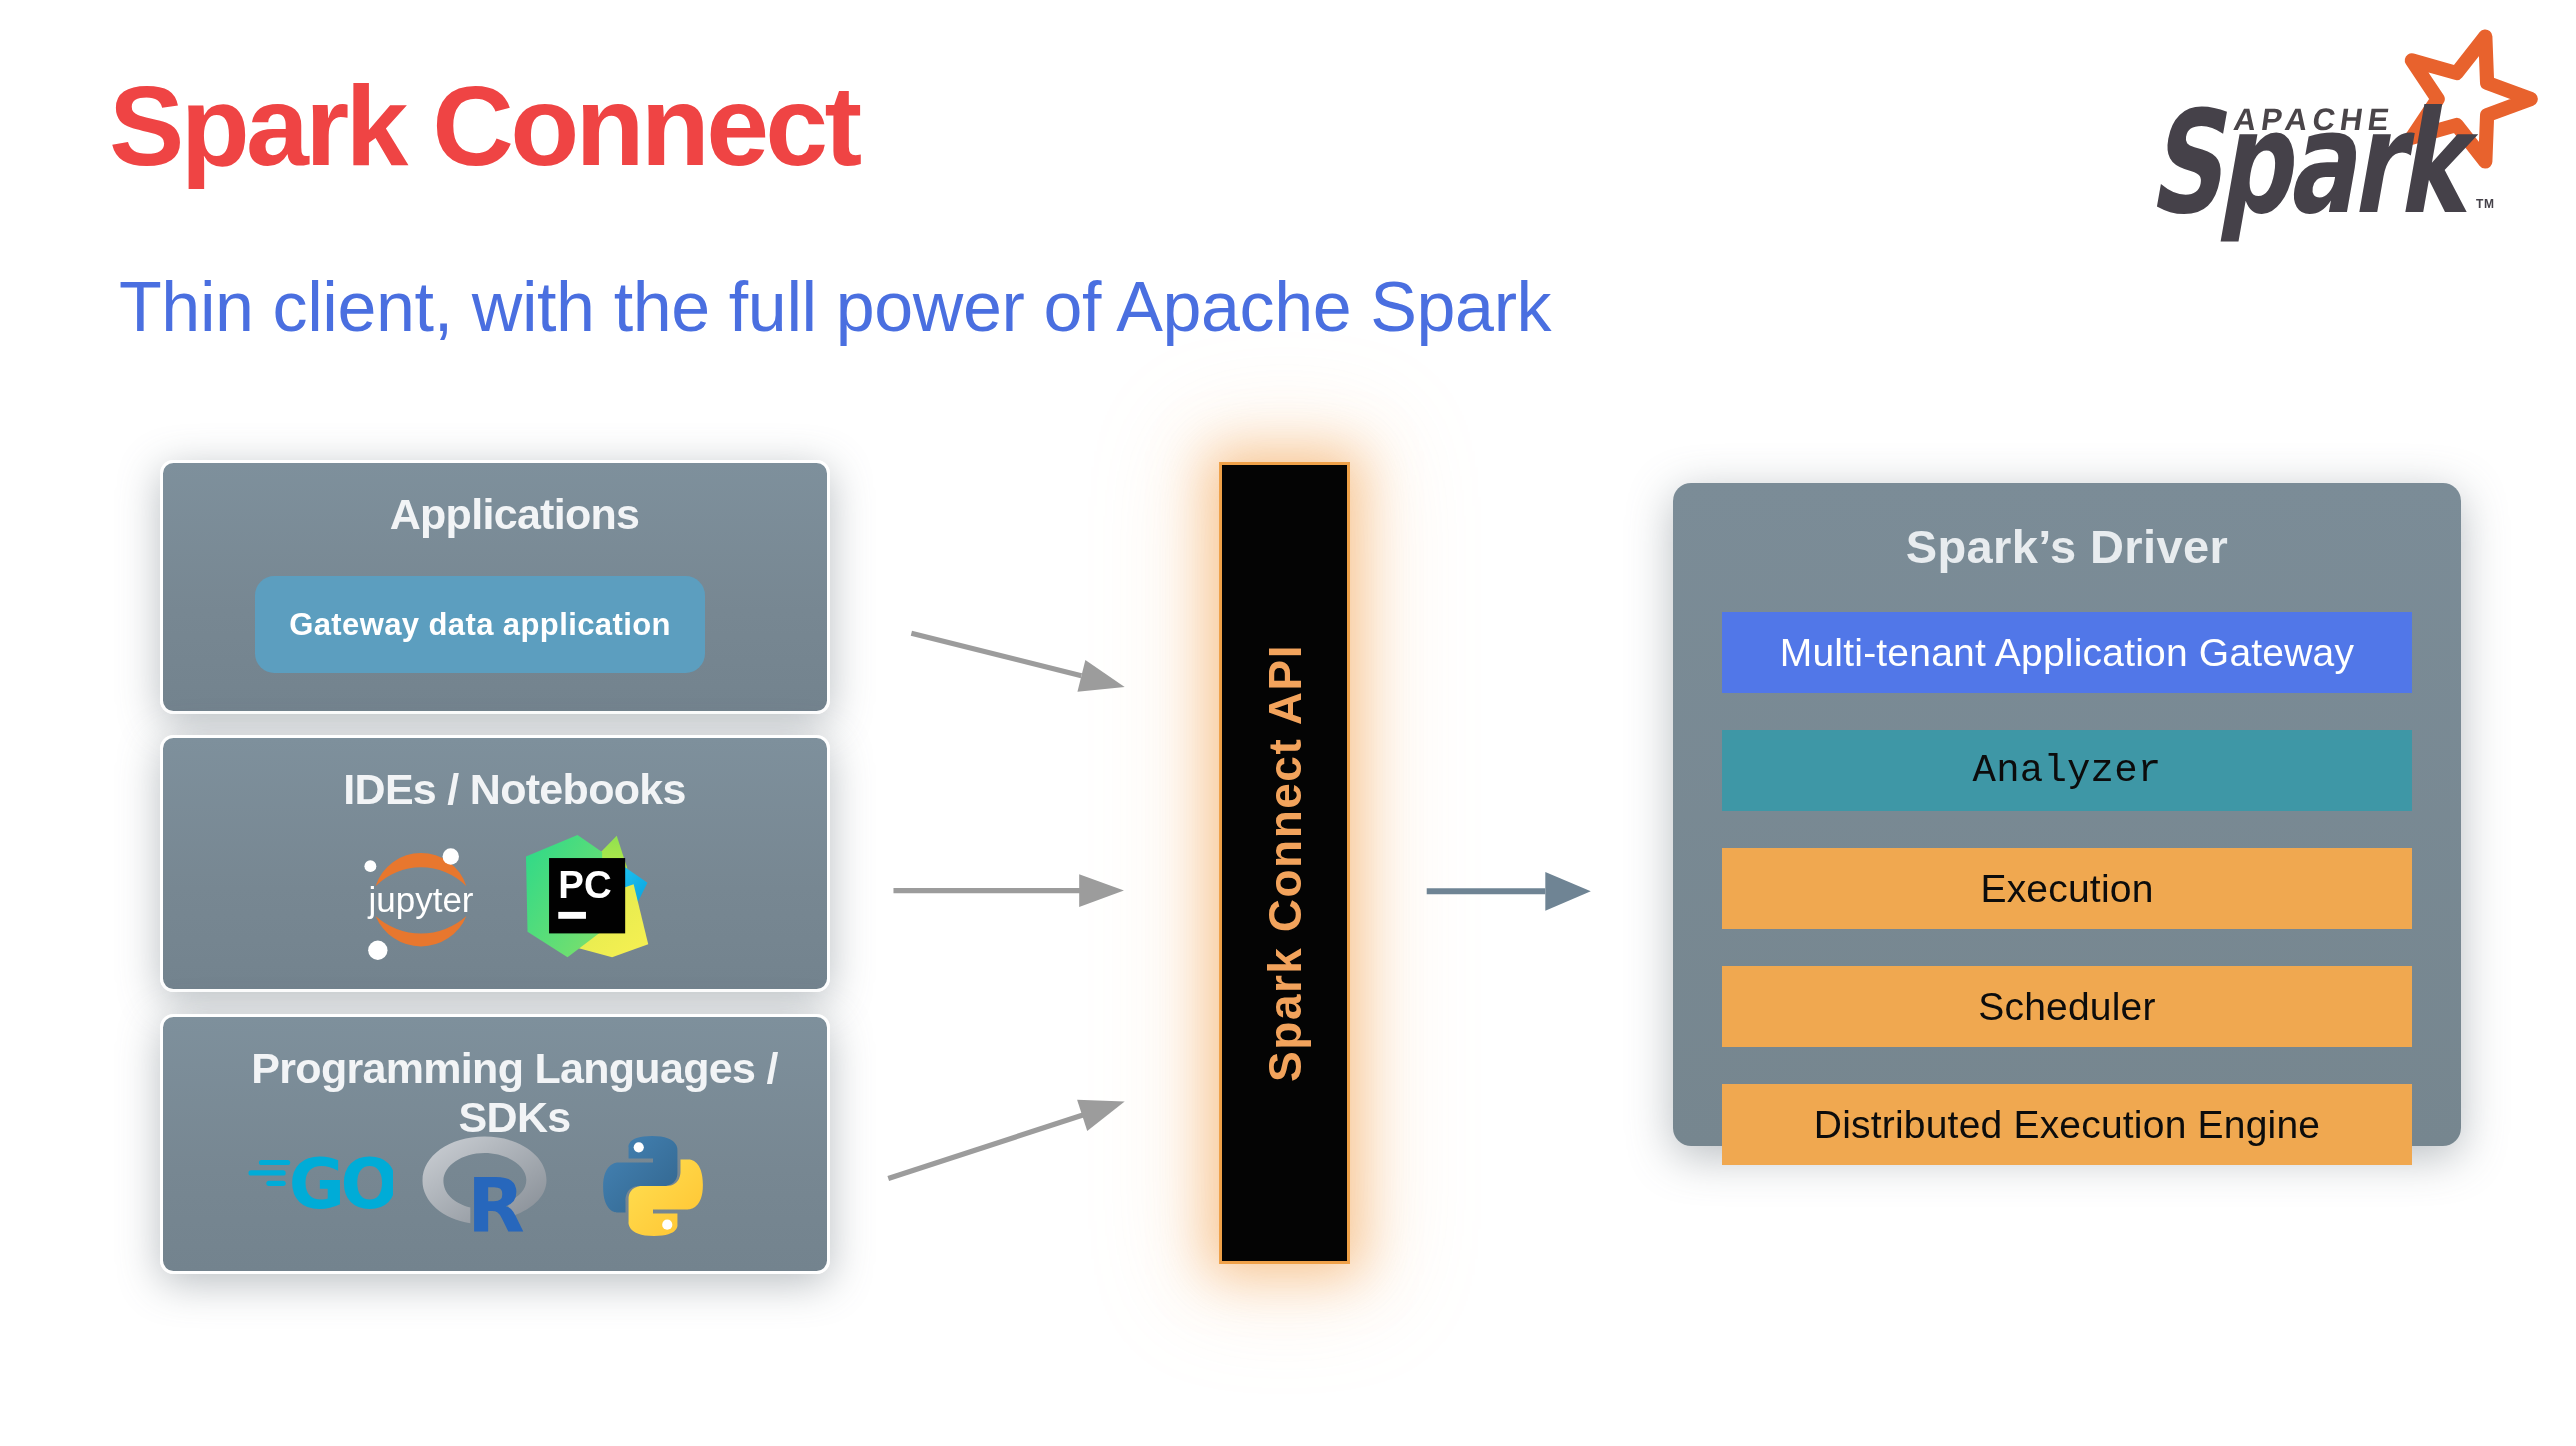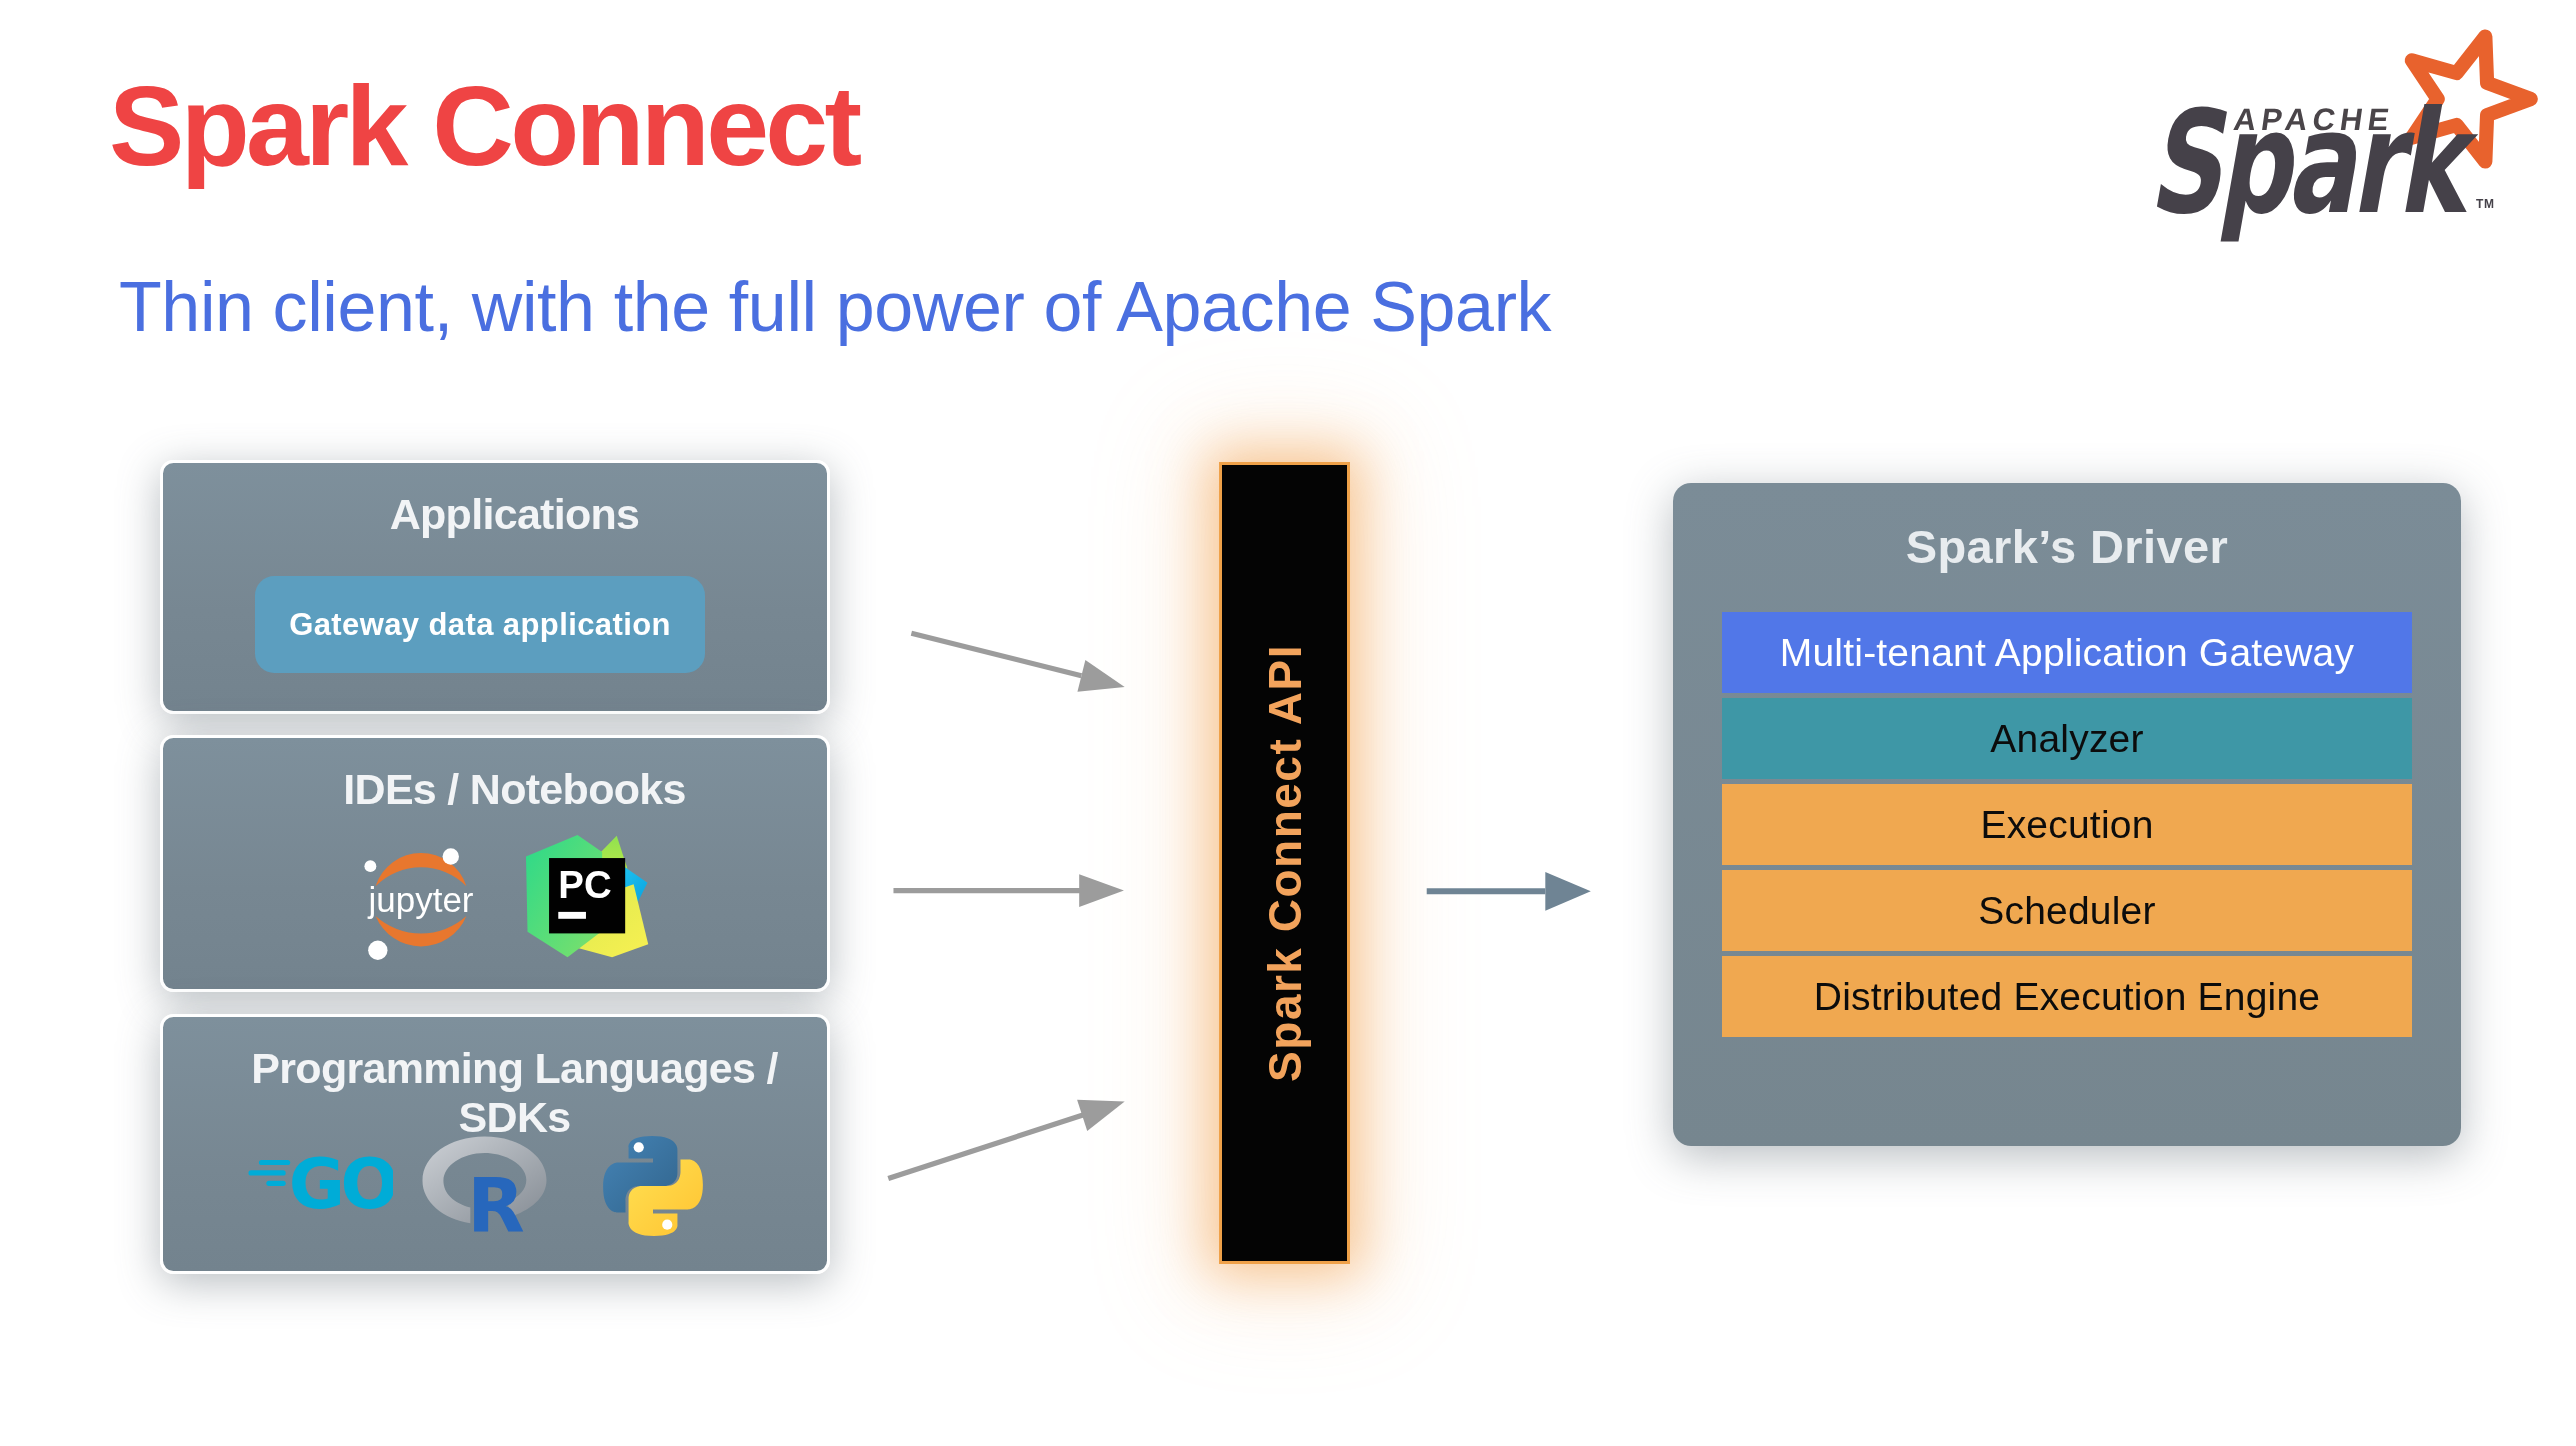--- a/index.html
+++ b/index.html
@@ -83,21 +83,21 @@
     border-radius:18px;
     box-shadow:0 10.4px 45px rgba(100,110,120,0.45), 0 0 0 2.2px rgba(255,255,255,0.85);
   }
   #driver-box .driver-title {
     margin-top:36px; text-align:center;
     font-size:47px; font-weight:700; letter-spacing:0.4px;
     color:#e8ecef;
   }
   #driver-rows {
     position:absolute; left:49px; top:129px; width:690px;
-    display:flex; flex-direction:column; gap:5px;
+    display:flex; flex-direction:column; gap:37px;
   }
   .driver-row {
     height:81px; display:flex; align-items:center; justify-content:center;
     font-size:39px; font-weight:500; letter-spacing:0.2px;
   }
   
   #arrows { position:absolute; left:0; top:0; width:2576px; height:1447px; pointer-events:none; }
 </style>
 </head>
 <body>
@@ -205,21 +205,21 @@
   </div>
 
   <div id="connector-bar">
     <div class="bar-label">Spark Connect API</div>
   </div>
 
   <div id="driver-box">
     <div class="driver-title">Spark’s Driver</div>
     <div id="driver-rows">
       <div class="driver-row" style="background: rgb(81, 119, 232); color: rgb(255, 255, 255);">Multi-tenant Application Gateway</div>
-      <div class="driver-row" style="background: rgb(62, 151, 166); color: rgb(12, 12, 12);">Analyzer</div>
+      <div class="driver-row" style="background: rgb(62, 151, 166); color: rgb(12, 12, 12); font-family: Liberation Mono, monospace;">Analyzer</div>
       <div class="driver-row" style="background: rgb(240, 168, 80); color: rgb(12, 12, 12);">Execution</div>
       <div class="driver-row" style="background: rgb(240, 168, 80); color: rgb(12, 12, 12);">Scheduler</div>
       <div class="driver-row" style="background: rgb(240, 168, 80); color: rgb(12, 12, 12);">Distributed Execution Engine</div>
     </div>
   </div>
 
   <svg id="arrows" viewBox="0 0 3454 1940">
     <g>
       <line x1="1222" y1="849" x2="1450" y2="906" stroke="#9c9c9c" stroke-width="7"></line>
       <polygon points="1508,921 1444.7,927.3 1455.3,884.7" fill="#9c9c9c"></polygon>

